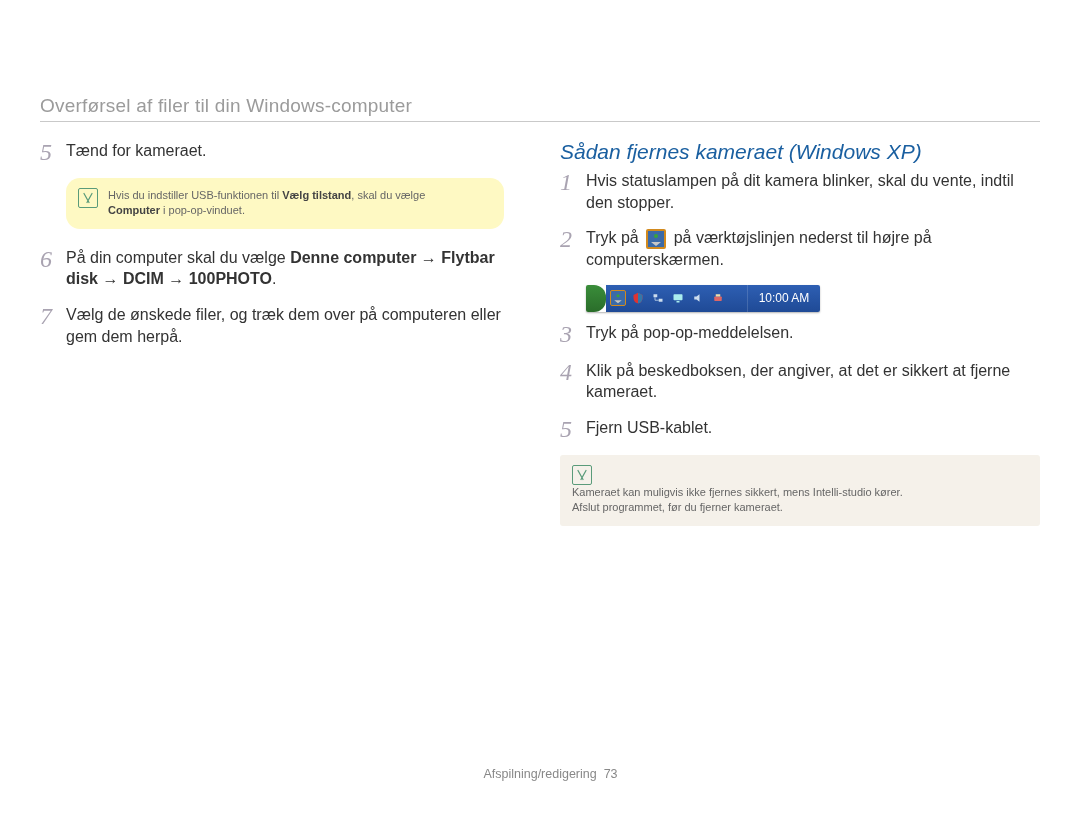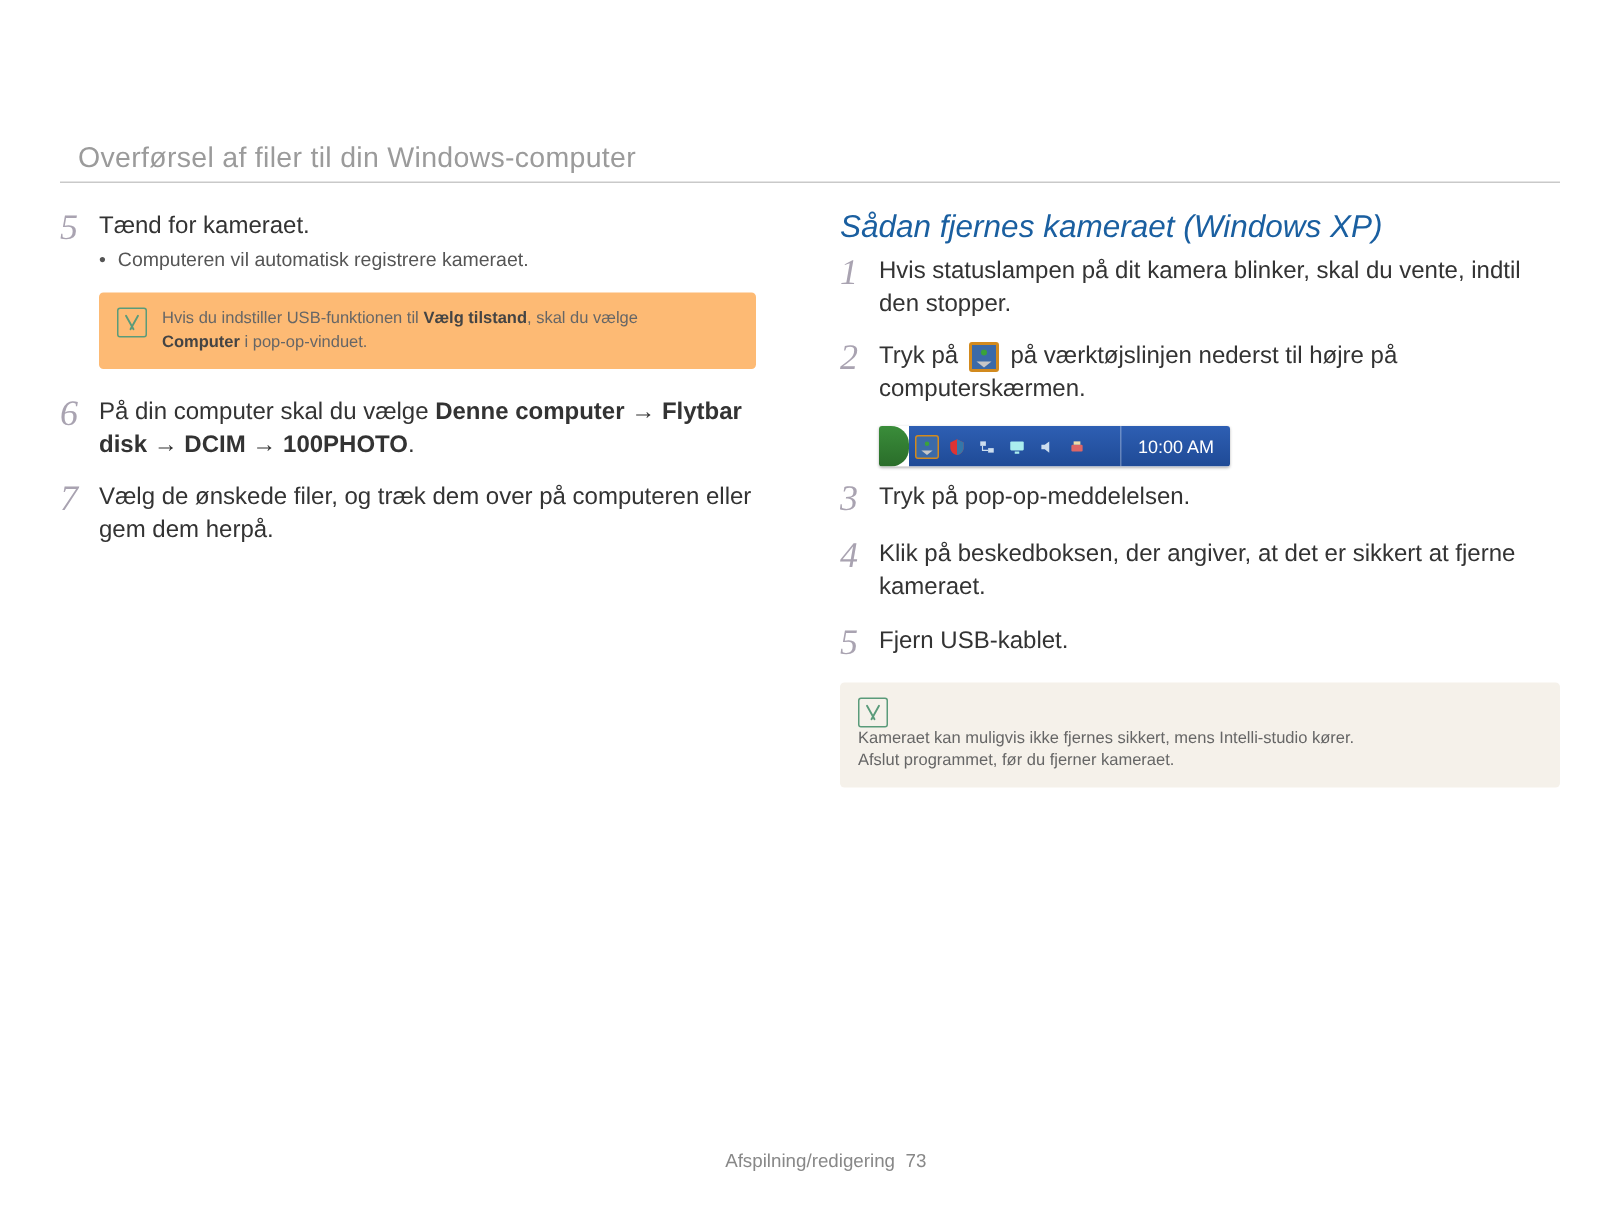--- a/index.html
+++ b/index.html
@@ -17,21 +17,20 @@
     position: relative;
     height: 100%;
     box-sizing: border-box;
   }
   .header-title {
     font-size: 19px;
     font-weight: 300;
     color: #9b9b9b;
     letter-spacing: 0.2px;
     margin-bottom: 4px;
-    margin-left: 12px;
   }
   .header-rule {
     border: none;
     border-top: 1px solid #c9c9c9;
     margin: 0 0 18px 0;
   }
   .columns {
     display: flex;
     gap: 40px;
   }
@@ -69,22 +68,22 @@
     color: #555;
     font-weight: 300;
   }
   .bullet::before {
     content: "•";
     margin-right: 8px;
     font-size: 13px;
   }
   .note-box {
     display: flex;
-    background: #fdba74;
-    border-radius: 3px;
+    background: #fef9c3;
+    border-radius: 14px;
     margin: 12px 16px 8px 26px;
     padding: 10px 12px;
     align-items: flex-start;
   }
   .note-box-full {
     display: flex;
     background: #f5f1ea;
     border-radius: 3px;
     margin: 14px 0 8px 0;
     padding: 10px 12px;
@@ -209,21 +208,20 @@
   <hr class="header-rule">
 
   <div class="columns">
 
     <div class="col">
 
       <div class="step">
         <div class="step-num">5</div>
         <div class="step-body">
           <div>Tænd for kameraet.</div>
-          <div class="bullet">Computeren vil automatisk registrere kameraet.</div>
         </div>
       </div>
 
       <div class="note-box">
         <span class="note-icon">
           <svg viewBox="0 0 24 24" fill="none" stroke="#5a9b7a" stroke-width="2.5">
             <path d="M4 3 L14 21 M20 3 L10 21" stroke-linecap="round"></path>
           </svg>
         </span>
         <div class="note-text">

